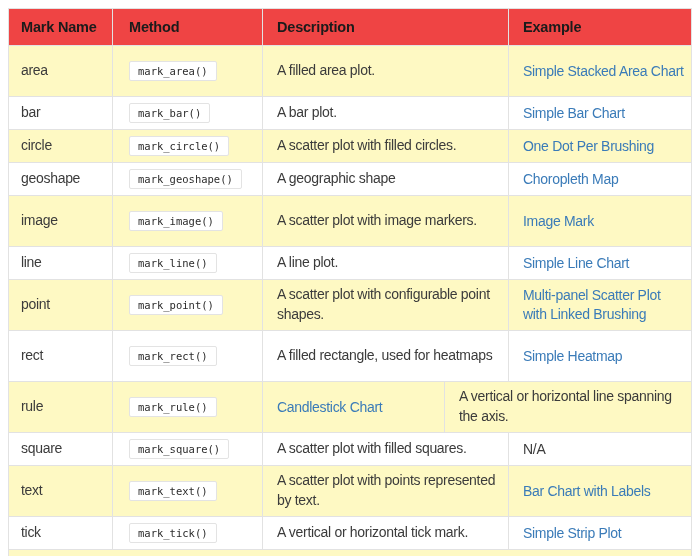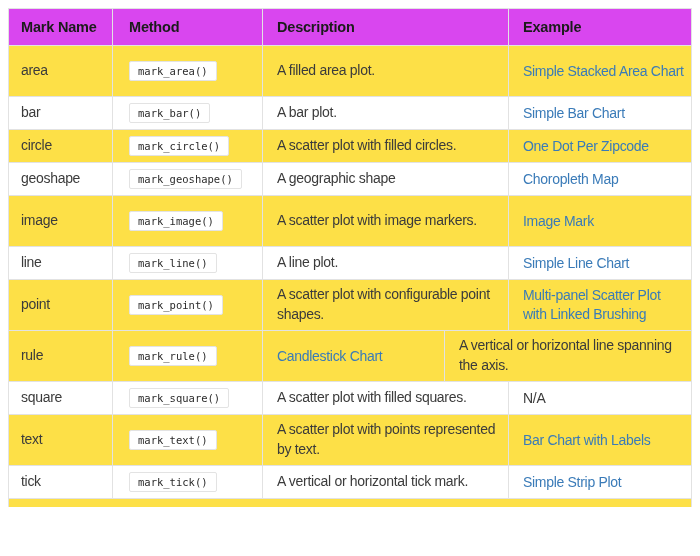--- a/index.html
+++ b/index.html
@@ -13,22 +13,22 @@
   .table {
     width: 684px;
     border: 1px solid #e2e2e2;
     border-bottom: none;
   }
   .row {
     display: flex;
     border-bottom: 1px solid #e2e2e2;
     background: #ffffff;
   }
-  .row.shaded { background: #fde047; }
-  .row.header-row { height: 37px; background: #d946ef; }
+  .row.shaded { background: #fef9c3; }
+  .row.header-row { height: 37px; background: #ef4444; }
   .row.short { height: 33px; }
   .row.tall  { height: 51px; }
   .row.stub  { height: 8px; border-bottom: none; }
   .cell {
     display: flex;
     align-items: center;
     border-right: 1px solid #e2e2e2;
     overflow: hidden;
   }
   .cell:last-child { border-right: none; }
@@ -114,21 +114,21 @@
     <div class="cell col-name">
       <span class="body-text">circle</span>
     </div>
     <div class="cell col-method">
       <span class="code-chip">mark_circle()</span>
     </div>
     <div class="cell col-desc">
       <span class="body-text">A scatter plot with filled circles.</span>
     </div>
     <div class="cell col-ex">
-      <span class="example-text">One Dot Per Zipcode</span>
+      <span class="example-text">One Dot Per Brushing</span>
     </div>
   </div>
         <div class="row plain short">
     <div class="cell col-name">
       <span class="body-text">geoshape</span>
     </div>
     <div class="cell col-method">
       <span class="code-chip">mark_geoshape()</span>
     </div>
     <div class="cell col-desc">
@@ -173,20 +173,34 @@
     <div class="cell col-method">
       <span class="code-chip">mark_point()</span>
     </div>
     <div class="cell col-desc">
       <span class="body-text">A scatter plot with configurable point shapes.</span>
     </div>
     <div class="cell col-ex">
       <span class="example-text">Multi-panel Scatter Plot with Linked Brushing</span>
     </div>
   </div>
+        <div class="row plain tall">
+    <div class="cell col-name">
+      <span class="body-text">rect</span>
+    </div>
+    <div class="cell col-method">
+      <span class="code-chip">mark_rect()</span>
+    </div>
+    <div class="cell col-desc">
+      <span class="body-text">A filled rectangle, used for heatmaps</span>
+    </div>
+    <div class="cell col-ex">
+      <span class="example-text">Simple Heatmap</span>
+    </div>
+  </div>
         <div class="row shaded tall">
     <div class="cell col-name">
       <span class="body-text">rule</span>
     </div>
     <div class="cell col-method">
       <span class="code-chip">mark_rule()</span>
     </div>
     <div class="cell col-ex">
       <span class="example-text">Candlestick Chart</span>
     </div>

